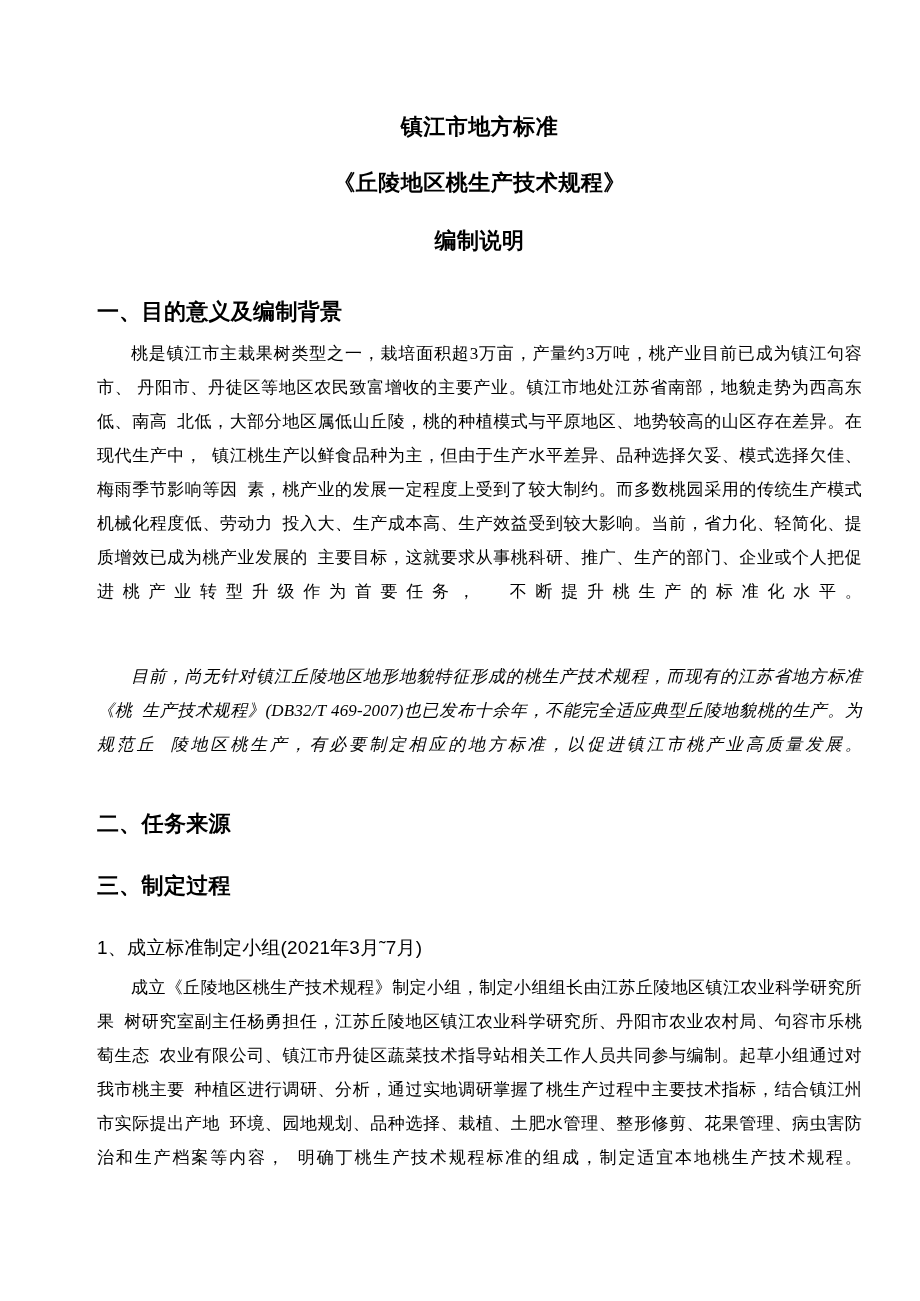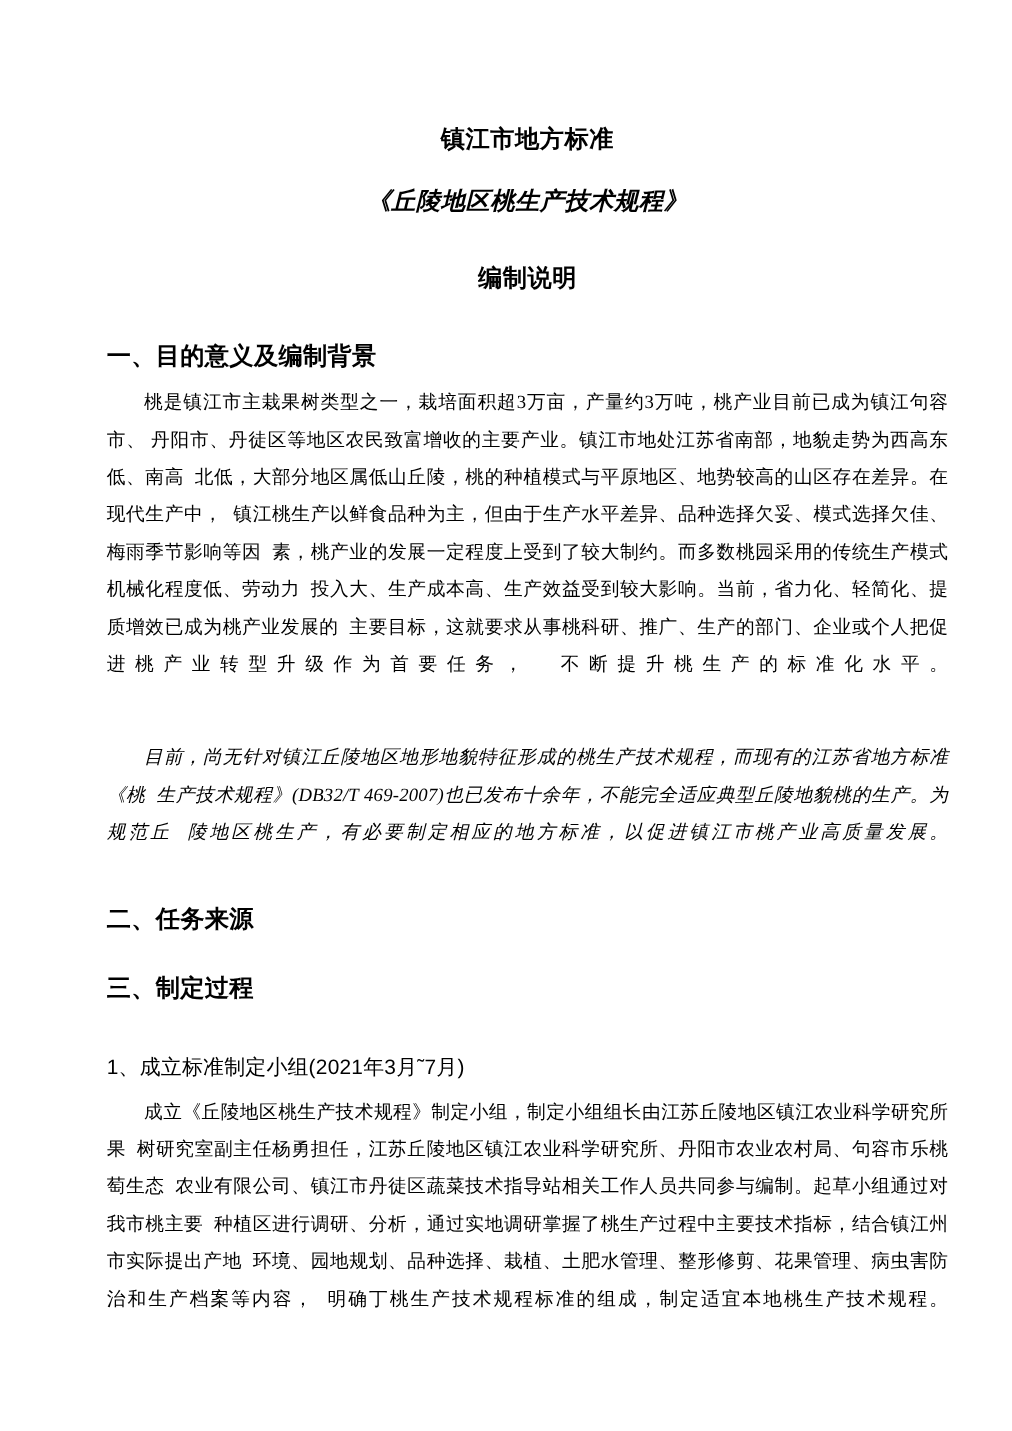--- a/index.html
+++ b/index.html
@@ -35,41 +35,41 @@
   
   .doc-title {
     font-family: "Liberation Sans", "DejaVu Sans", sans-serif;
     font-weight: bold;
     font-size: 22px;
     text-align: center;
     letter-spacing: 0.5px;
     line-height: 1;
   }
   .title-1 { margin-top: 116px; }
-  .title-2 { margin-top: 34px; font-style: italic; }
-  .title-3 { margin-top: 48px; }
+  .title-2 { margin-top: 34px; }
+  .title-3 { margin-top: 36px; }
 
   
   .section-heading {
     font-family: "Liberation Sans", "DejaVu Sans", sans-serif;
     font-weight: bold;
     font-size: 22px;
     line-height: 1;
     letter-spacing: 0.3px;
   }
   .sh-1 { margin-top: 49px; }
   .sh-2 { }
   .sh-3 { margin-top: 40px; }
 
   .sub-heading {
     font-family: "Liberation Sans", "DejaVu Sans", sans-serif;
     font-weight: normal;
     font-size: 19px;
     line-height: 1;
-    margin-top: 52px;
+    margin-top: 41px;
     letter-spacing: 0.2px;
   }
 
   
   .para {
     font-size: 17px;
     line-height: 34px;
     text-align: justify;
     text-justify: inter-ideograph;
     text-indent: 2em;

